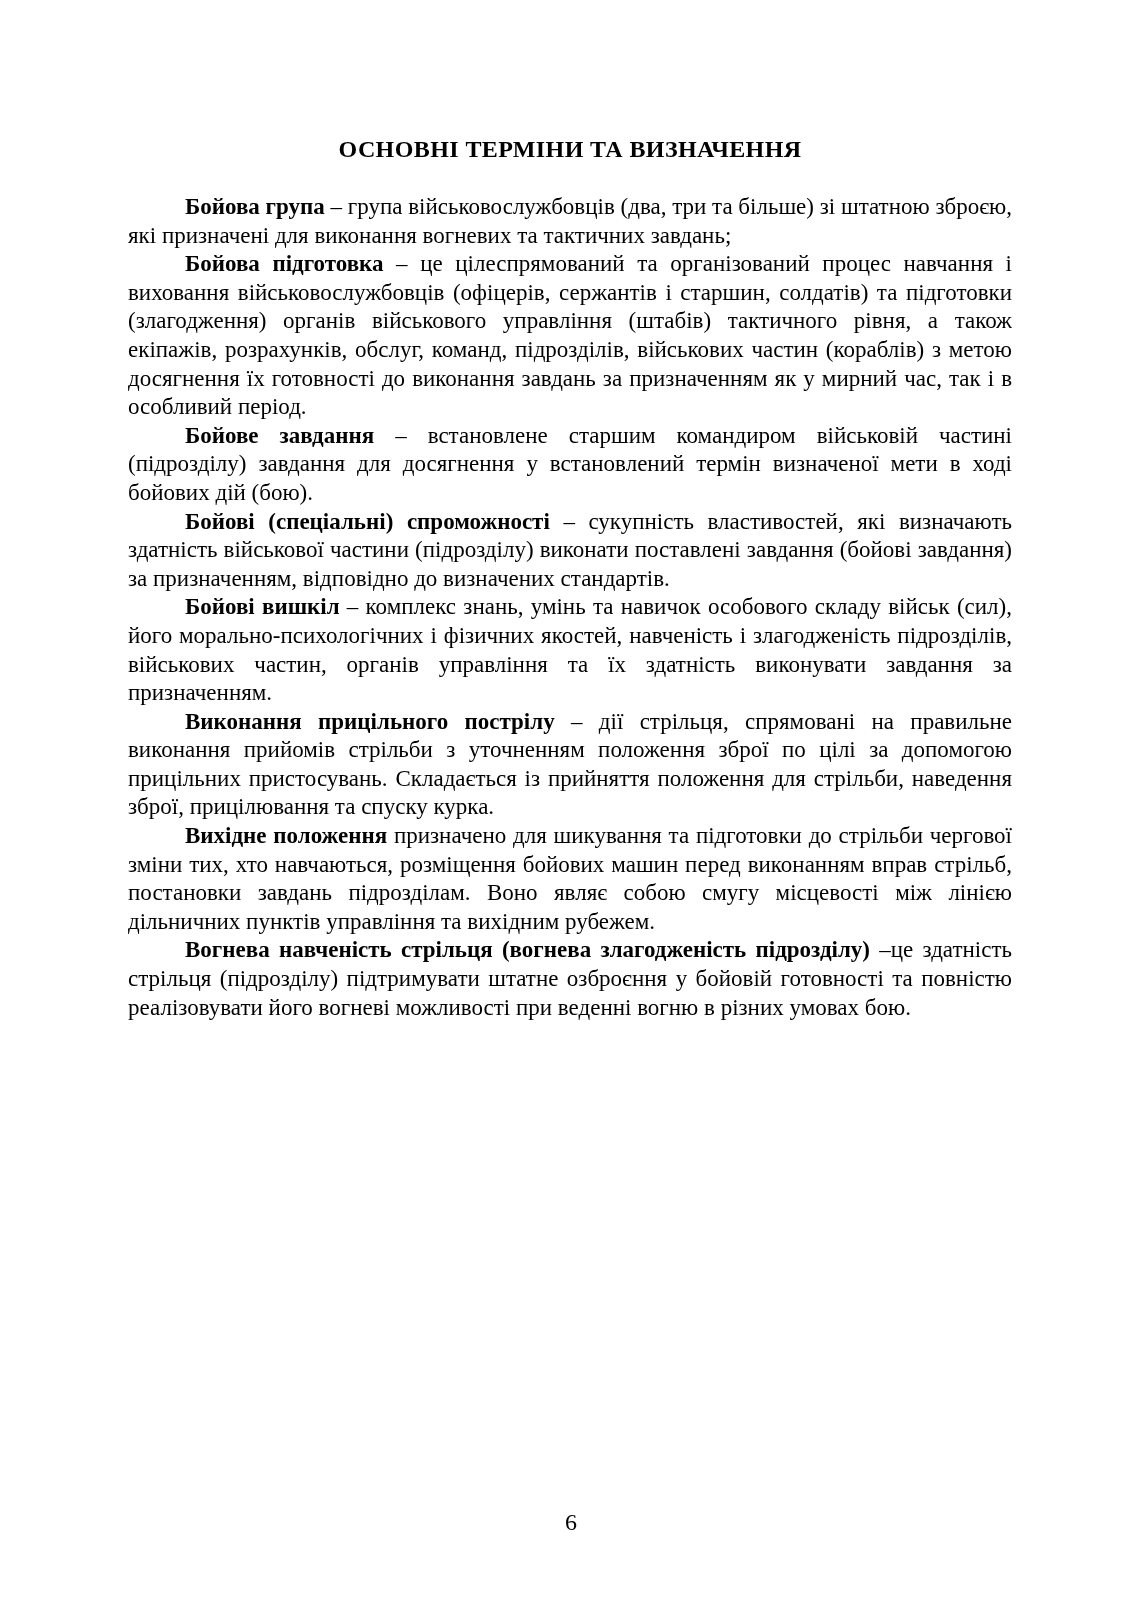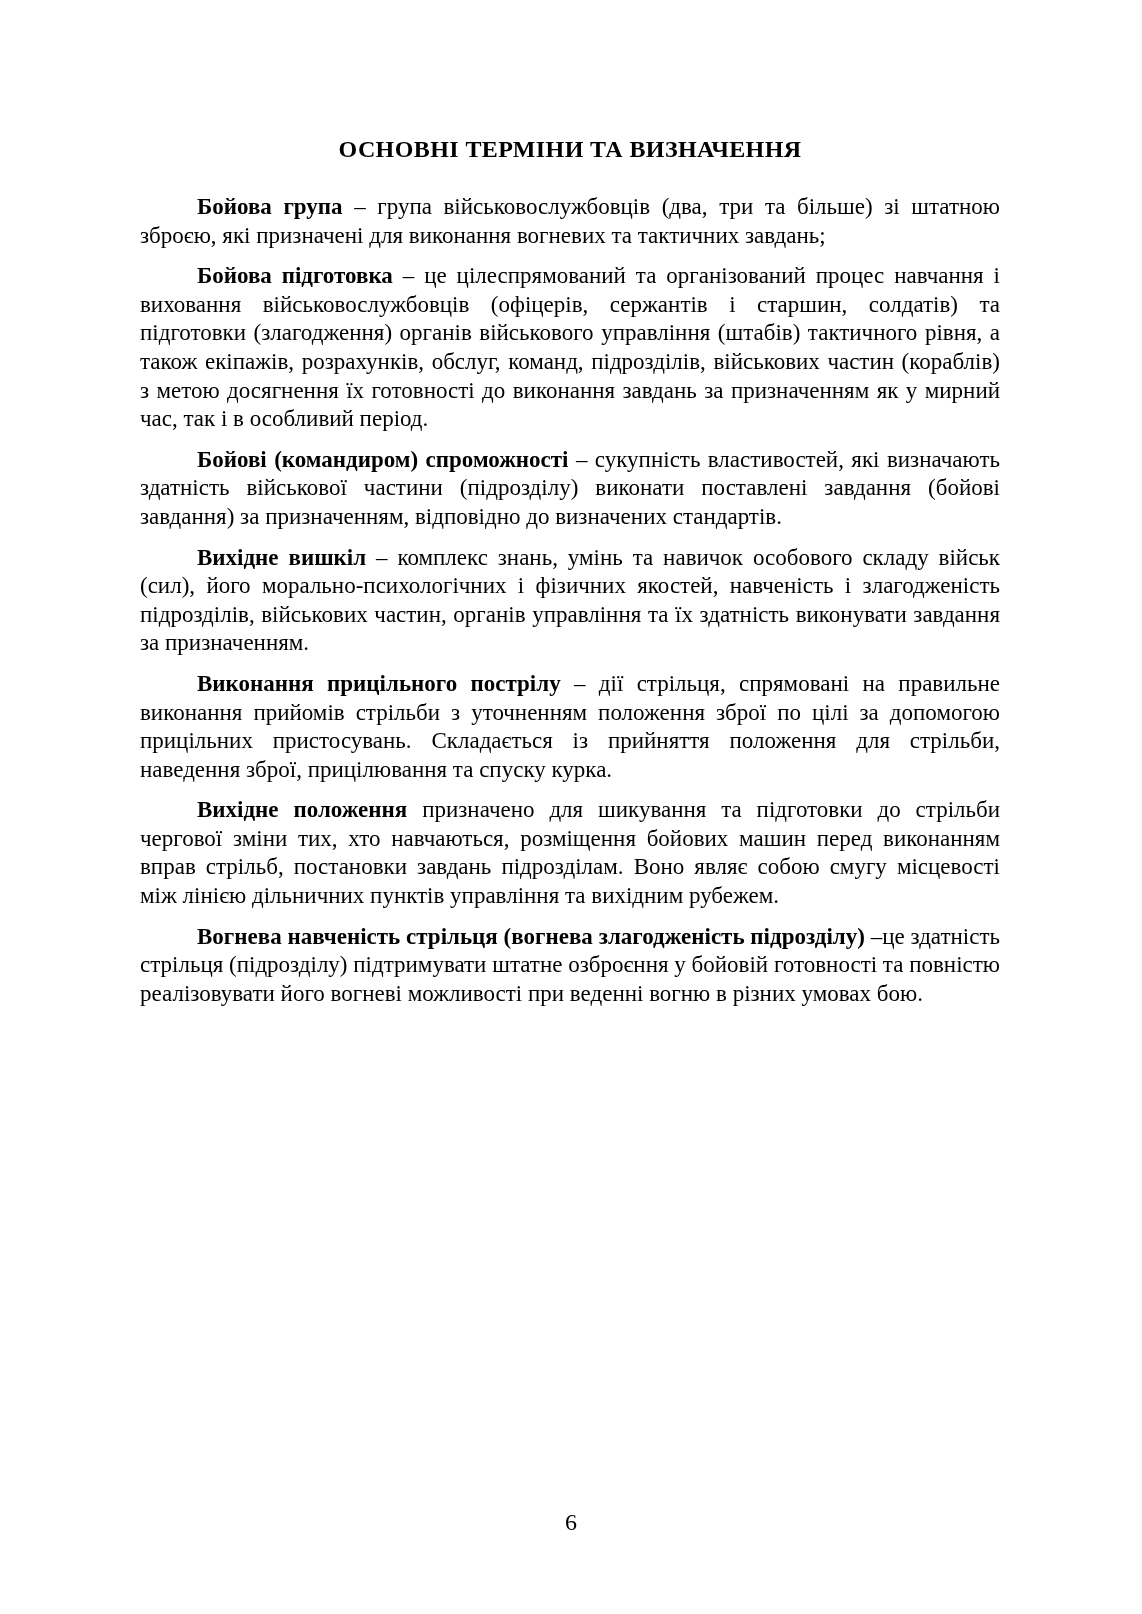--- a/index.html
+++ b/index.html
@@ -22,21 +22,21 @@
     position: relative;
   }
   .doc-title {
     font-size: 24px;
     font-weight: bold;
     text-align: center;
     letter-spacing: 0.4px;
     margin: 0 0 30px 0;
   }
   p.def {
-    margin: 12px;
+    margin: 0;
     font-size: 23px;
     line-height: 28.6px;
     text-align: justify;
     text-indent: 57px;
   }
   p.def b {
     font-weight: bold;
   }
   .page-number {
     position: absolute;
@@ -51,24 +51,25 @@
 <body>
 
 <div class="page">
 
   <h1 class="doc-title">ОСНОВНІ ТЕРМІНИ ТА ВИЗНАЧЕННЯ</h1>
 
   <p class="def"><b>Бойова група</b><span> – група військовослужбовців (два, три та більше) зі штатною зброєю, які призначені для виконання вогневих та тактичних завдань;</span></p>
 
   <p class="def"><b>Бойова підготовка</b><span> – це цілеспрямований та організований процес навчання і виховання військовослужбовців (офіцерів, сержантів і старшин, солдатів) та підготовки (злагодження) органів військового управління (штабів) тактичного рівня, а також екіпажів, розрахунків, обслуг, команд, підрозділів, військових частин (кораблів) з метою досягнення їх готовності до виконання завдань за призначенням як у мирний час, так і в особливий період.</span></p>
 
+  <p class="def"><b>Бойове завдання</b><span> – встановлене старшим командиром військовій частині (підрозділу) завдання для досягнення у встановлений термін визначеної мети в ході бойових дій (бою).</span></p>
 
-  <p class="def"><b>Бойові (командиром) спроможності</b><span> – сукупність властивостей, які визначають здатність військової частини (підрозділу) виконати поставлені завдання (бойові завдання) за призначенням, відповідно до визначених стандартів.</span></p>
+  <p class="def"><b>Бойові (спеціальні) спроможності</b><span> – сукупність властивостей, які визначають здатність військової частини (підрозділу) виконати поставлені завдання (бойові завдання) за призначенням, відповідно до визначених стандартів.</span></p>
 
-  <p class="def"><b>Вихідне вишкіл</b><span> – комплекс знань, умінь та навичок особового складу військ (сил), його морально-психологічних і фізичних якостей, навченість і злагодженість підрозділів, військових частин, органів управління та їх здатність виконувати завдання за призначенням.</span></p>
+  <p class="def"><b>Бойові вишкіл</b><span> – комплекс знань, умінь та навичок особового складу військ (сил), його морально-психологічних і фізичних якостей, навченість і злагодженість підрозділів, військових частин, органів управління та їх здатність виконувати завдання за призначенням.</span></p>
 
   <p class="def"><b>Виконання прицільного пострілу</b><span> – дії стрільця, спрямовані на правильне виконання прийомів стрільби з уточненням положення зброї по цілі за допомогою прицільних пристосувань. Складається із прийняття положення для стрільби, наведення зброї, прицілювання та спуску курка.</span></p>
 
   <p class="def"><b>Вихідне положення</b><span> призначено для шикування та підготовки до стрільби чергової зміни тих, хто навчаються, розміщення бойових машин перед виконанням вправ стрільб, постановки завдань підрозділам. Воно являє собою смугу місцевості між лінією дільничних пунктів управління та вихідним рубежем.</span></p>
 
 
 
   <p class="def"><b>Вогнева навченість стрільця (вогнева злагодженість підрозділу)</b><span> –це здатність стрільця (підрозділу) підтримувати штатне озброєння у бойовій готовності та повністю реалізовувати його вогневі можливості при веденні вогню в різних умовах бою.</span></p>
 
 

